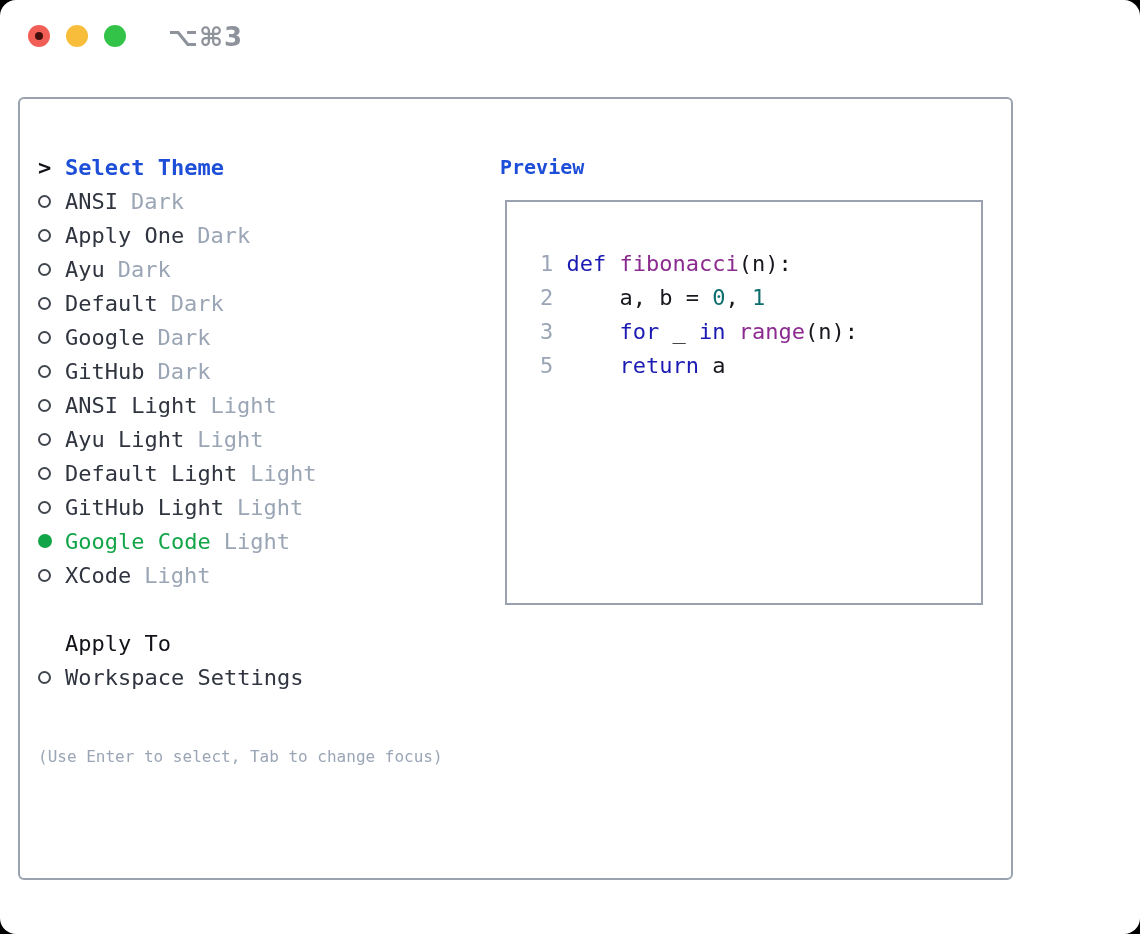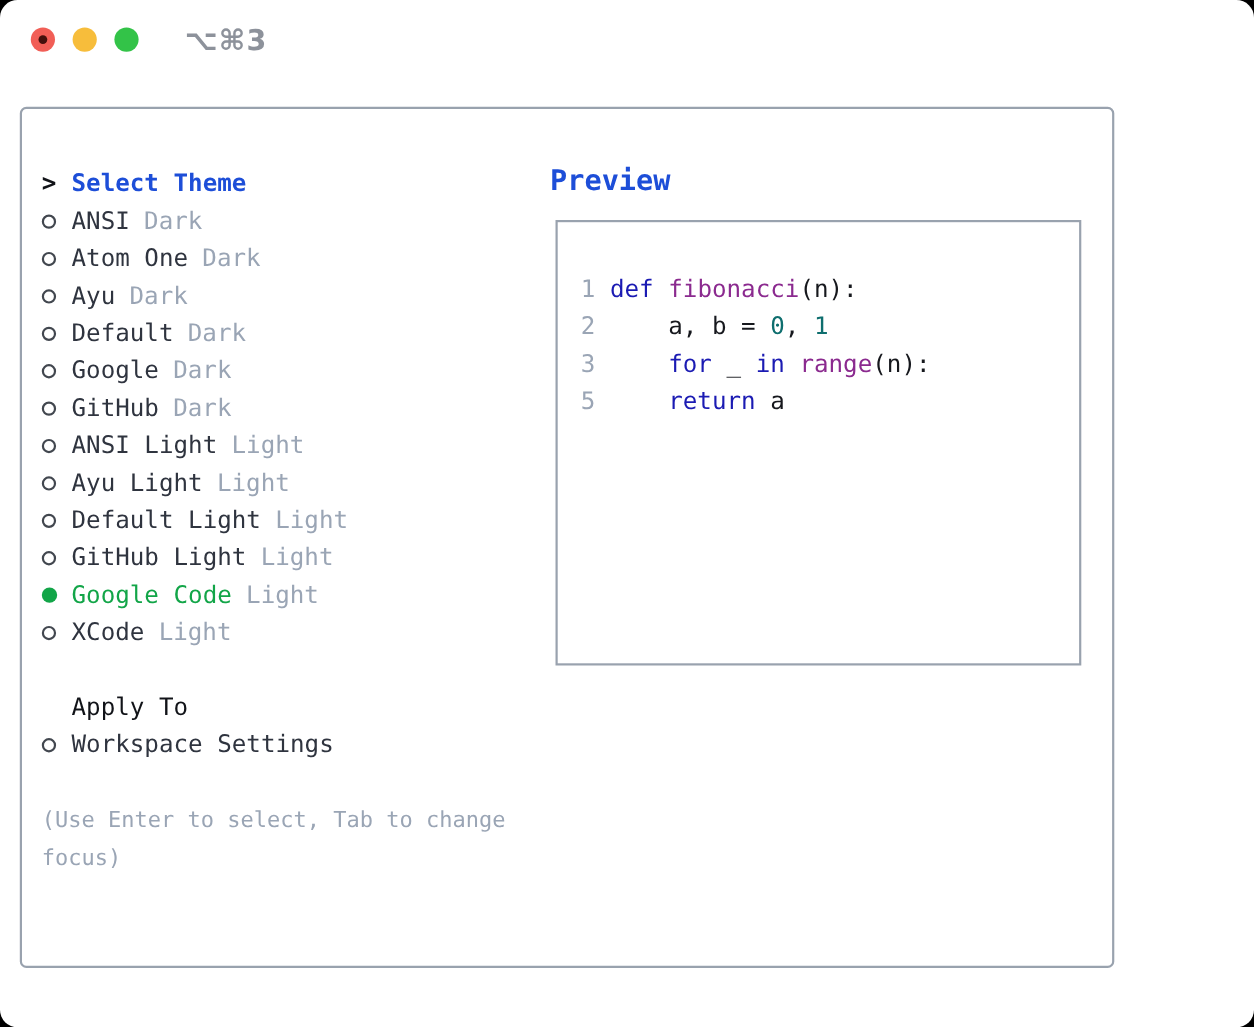--- a/index.html
+++ b/index.html
@@ -30,25 +30,25 @@
   .left-panel{position:absolute;left:18px;top:51px;width:432px;font-size:22px}
   .row{height:34px;display:flex;align-items:center;white-space:pre}
   .row .mark{width:27px;display:flex;align-items:center;flex:none}
   .circle{width:13px;height:13px;border-radius:50%;border:2px solid #42474f;background:#fff}
   .circle.filled{border:none;background:var(--green);width:14px;height:14px}
   .cursor{color:#111318;font-weight:600}
   .hdr{color:#1d4ed8;font-weight:bold}
   .label{color:var(--label)}
   .label.selected{color:var(--green)}
   .tag{color:var(--tag);margin-left:13px}
-  .help{color:var(--help);line-height:34px;font-size:20px;width:425px;margin-top:0}
+  .help{color:var(--help);line-height:34px;font-size:16px;width:425px;margin-top:12px}
 
   
-  .preview-title{position:absolute;left:480px;top:51px;height:34px;display:flex;font-size:26px}
-  .preview-box{position:absolute;left:485px;top:101px;width:478px;height:405px;border:2px solid var(--border);background:#fff;padding:49px 0 0 21px;font-size:22px;overflow:hidden}
+  .preview-title{position:absolute;left:480px;top:51px;height:34px;display:flex;align-items:center;font-size:20px}
+  .preview-box{position:absolute;left:485px;top:101px;width:478px;height:405px;border:2px solid var(--border);background:#fff;padding:49px 0 0 33px;font-size:22px;overflow:hidden}
   .code-line{height:34px;white-space:pre;color:var(--ink)}
   .ln{color:var(--ln)}
   .tk-kw{color:var(--kw)} .tk-fn{color:var(--fn)} .tk-lit{color:var(--lit)}
   .tk-pl{color:var(--ink)} .tk-ctx{color:var(--ctx)} .tk-del{color:var(--del)} .tk-add{color:var(--add)}
   .blank-line{height:34px}
 </style>
 </head>
 <body>
 
 <div class="window">
@@ -62,21 +62,21 @@
 
   <div class="frame">
 
     <div class="left-panel">
       <div class="row">
         <span class="mark cursor">&gt;</span>
         <span class="hdr">Select Theme</span>
       </div>
       <div>
           <div class="row"><span class="mark"><span class="circle"></span></span><span class="label">ANSI</span><span class="tag">Dark</span></div>
-          <div class="row"><span class="mark"><span class="circle"></span></span><span class="label">Atom One</span><span class="tag">Dark</span></div>
+          <div class="row"><span class="mark"><span class="circle"></span></span><span class="label">Apply One</span><span class="tag">Dark</span></div>
           <div class="row"><span class="mark"><span class="circle"></span></span><span class="label">Ayu</span><span class="tag">Dark</span></div>
           <div class="row"><span class="mark"><span class="circle"></span></span><span class="label">Default</span><span class="tag">Dark</span></div>
           <div class="row"><span class="mark"><span class="circle"></span></span><span class="label">Google</span><span class="tag">Dark</span></div>
           <div class="row"><span class="mark"><span class="circle"></span></span><span class="label">GitHub</span><span class="tag">Dark</span></div>
           <div class="row"><span class="mark"><span class="circle"></span></span><span class="label">ANSI Light</span><span class="tag">Light</span></div>
           <div class="row"><span class="mark"><span class="circle"></span></span><span class="label">Ayu Light</span><span class="tag">Light</span></div>
           <div class="row"><span class="mark"><span class="circle"></span></span><span class="label">Default Light</span><span class="tag">Light</span></div>
           <div class="row"><span class="mark"><span class="circle"></span></span><span class="label">GitHub Light</span><span class="tag">Light</span></div>
           <div class="row"><span class="mark"><span class="circle filled"></span></span><span class="label selected">Google Code</span><span class="tag">Light</span></div>
           <div class="row"><span class="mark"><span class="circle"></span></span><span class="label">XCode</span><span class="tag">Light</span></div>

